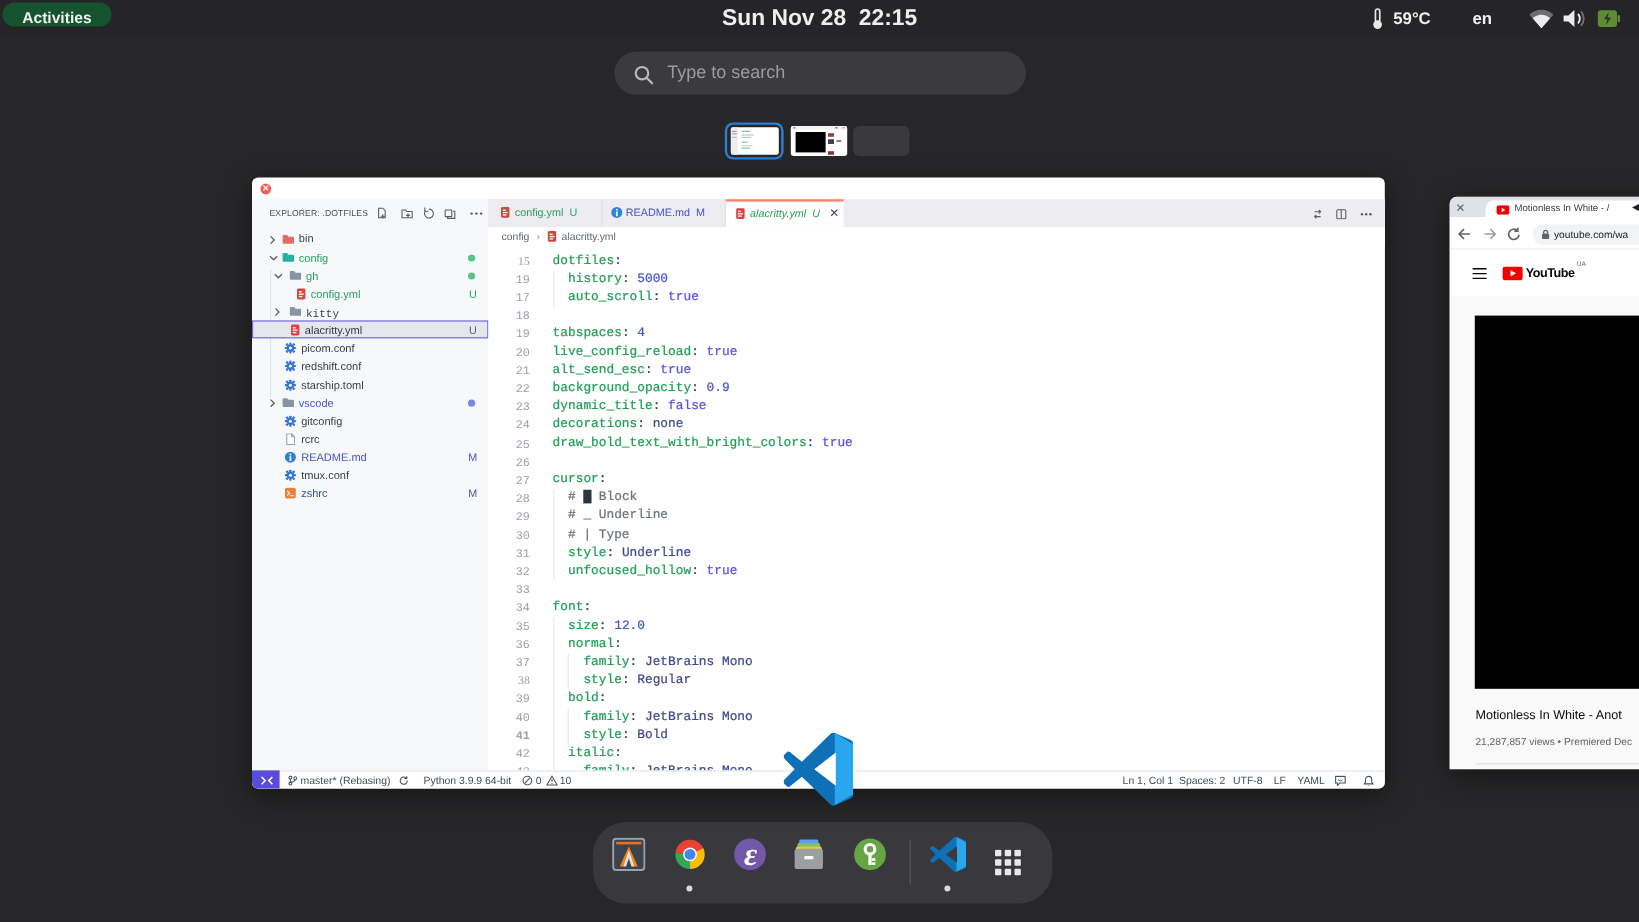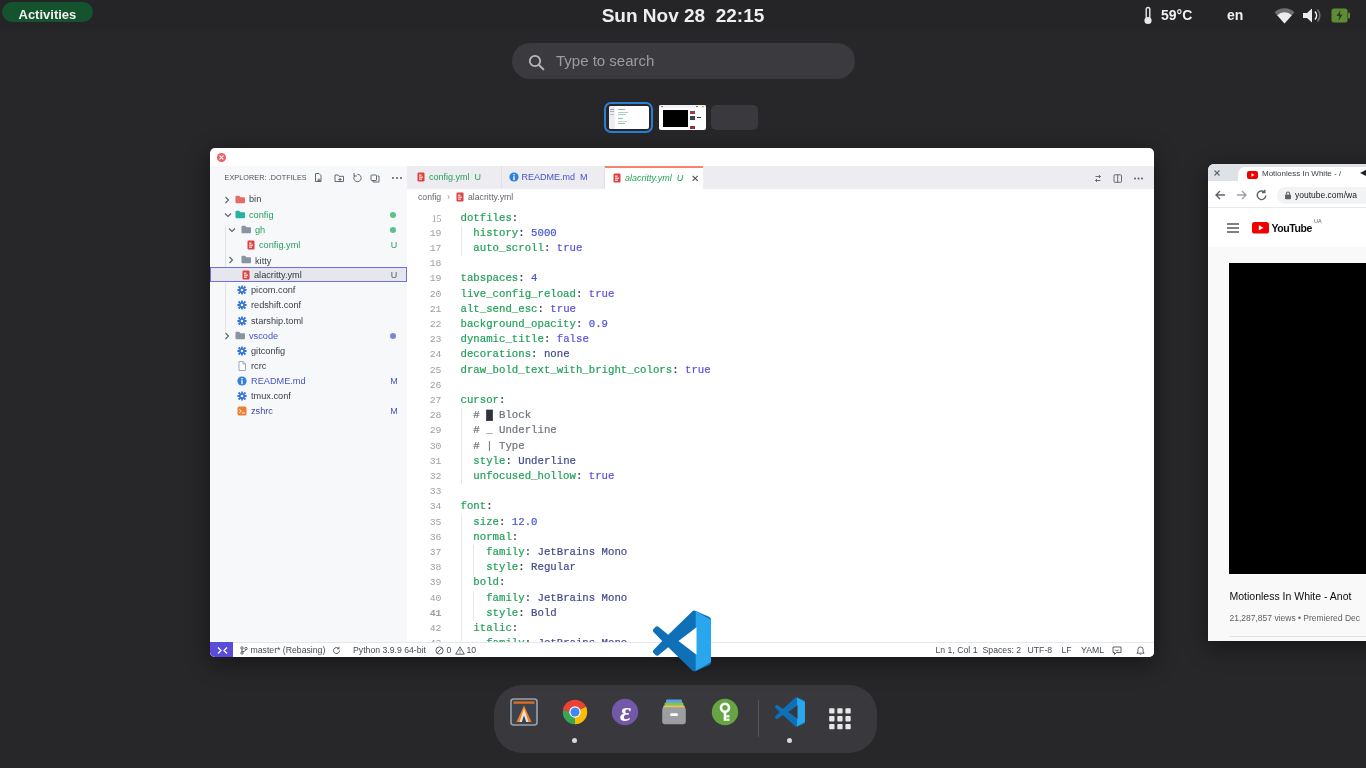--- a/index.html
+++ b/index.html
@@ -255,21 +255,21 @@
       <span class="mark" style="top:2.5px; color:#27a05d;">U</span>
     </div>
 
     <div class="srow" style="left:0; top:86.8px; width:197px; height:15px;">
       <svg class="abs" style="left:18px; top:4px;" width="6" height="8" viewBox="0 0 6 8">
           <path d="M1.5 1 L4.5 4 L1.5 7" stroke="#5a5f68" stroke-width="1.1" fill="none"></path>
         </svg>
       <svg class="abs" style="left:31px; top:3px;" width="10" height="9" viewBox="0 0 10 9">
           <path d="M0.5 1.8 a1 1 0 0 1 1-1 h2.6 l1.3 1.4 h3.6 a1 1 0 0 1 1 1 v4 a1 1 0 0 1 -1 1 h-7.5 a1 1 0 0 1 -1-1 z" fill="#8893a4"></path>
         </svg>
-      <span class="abs" style="left:45px; top:4px;">kitty</span>
+      <span class="abs" style="left:45px; top:4px;font-family:Liberation Mono, monospace;">kitty</span>
     </div>
 
     <div class="abs" style="left:0; top:101.3px; width:197px; height:15.5px; background:#e6e6ee; border:1px solid #756cdf;"></div>
     <div class="srow" style="left:0; top:101.9px; width:197px; height:15px;">
       <svg class="abs" style="left:31.5px; top:2.5px;" width="8" height="10" viewBox="0 0 8 10">
           <rect x="0.5" y="0.5" width="7" height="9" rx="1.2" fill="#e23f3f"></rect>
           <rect x="2" y="2.6" width="2.5" height="1.1" fill="#fff"></rect>
           <rect x="2" y="4.6" width="4" height="1.1" fill="#fff"></rect>
           <rect x="2" y="6.6" width="3" height="1.1" fill="#fff"></rect>
         </svg>
@@ -445,21 +445,21 @@
 <div class="cl" style="left:53.5px; top:303.5px;"><span class="k">  unfocused_hollow</span><span class="p">:</span><span class="b"> true</span></div>
 <div class="ln" style="left:4.5px; top:318.7px;">33</div>
 <div class="ln" style="left:4.5px; top:333.9px;">34</div>
 <div class="cl" style="left:53.5px; top:333.9px;"><span class="k">font</span><span class="p">:</span></div>
 <div class="ln" style="left:4.5px; top:349.1px;">35</div>
 <div class="cl" style="left:53.5px; top:349.1px;"><span class="k">  size</span><span class="p">:</span><span class="n"> 12.0</span></div>
 <div class="ln" style="left:4.5px; top:364.3px;">36</div>
 <div class="cl" style="left:53.5px; top:364.3px;"><span class="k">  normal</span><span class="p">:</span></div>
 <div class="ln" style="left:4.5px; top:379.5px;">37</div>
 <div class="cl" style="left:53.5px; top:379.5px;"><span class="k">    family</span><span class="p">:</span><span class="s"> JetBrains Mono</span></div>
-<div class="ln" style="left:4.5px; top:394.7px;">38</div>
+<div class="ln" style="left:4.5px; top:394.7px;font-family:Liberation Serif, serif;">38</div>
 <div class="cl" style="left:53.5px; top:394.7px;"><span class="k">    style</span><span class="p">:</span><span class="s"> Regular</span></div>
 <div class="ln" style="left:4.5px; top:409.9px;">39</div>
 <div class="cl" style="left:53.5px; top:409.9px;"><span class="k">  bold</span><span class="p">:</span></div>
 <div class="ln" style="left:4.5px; top:425.1px;">40</div>
 <div class="cl" style="left:53.5px; top:425.1px;"><span class="k">    family</span><span class="p">:</span><span class="s"> JetBrains Mono</span></div>
 <div class="ln" style="left:4.5px; top:440.3px;font-weight:bold;">41</div>
 <div class="cl" style="left:53.5px; top:440.3px;"><span class="k">    style</span><span class="p">:</span><span class="s"> Bold</span></div>
 <div class="ln" style="left:4.5px; top:455.5px;">42</div>
 <div class="cl" style="left:53.5px; top:455.5px;"><span class="k">  italic</span><span class="p">:</span></div>
 <div class="ln" style="left:4.5px; top:470.7px;">43</div>

